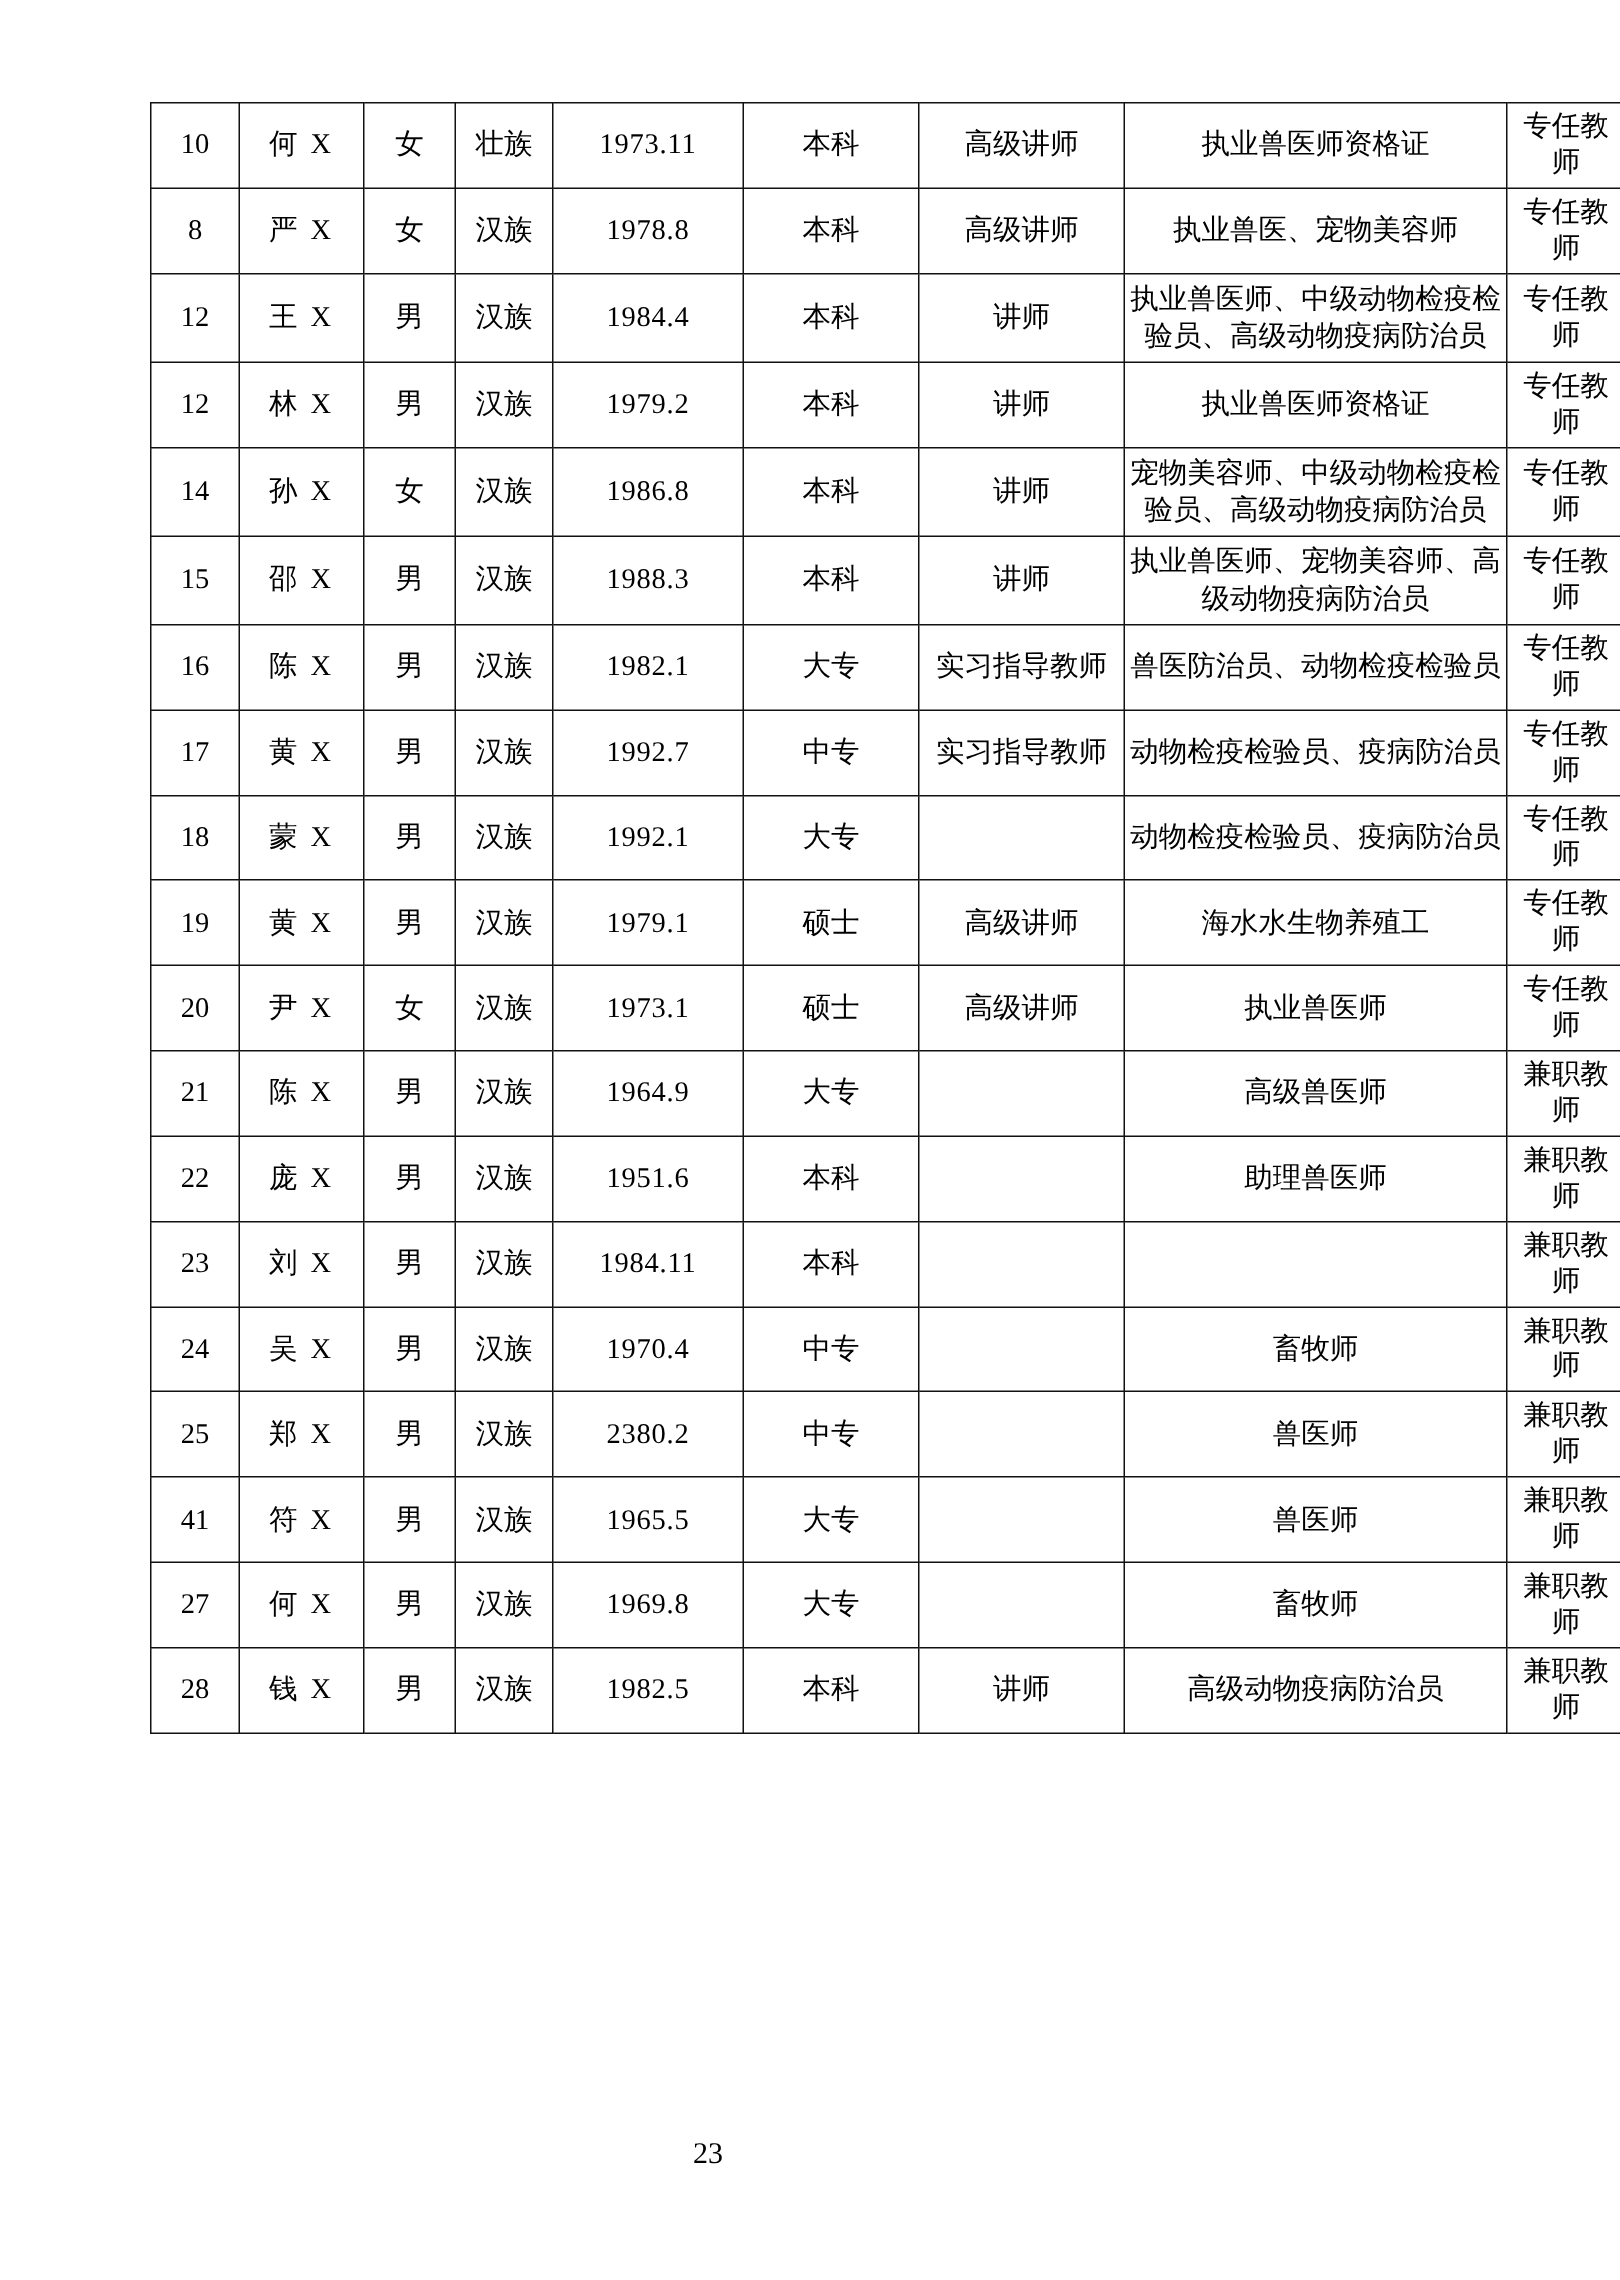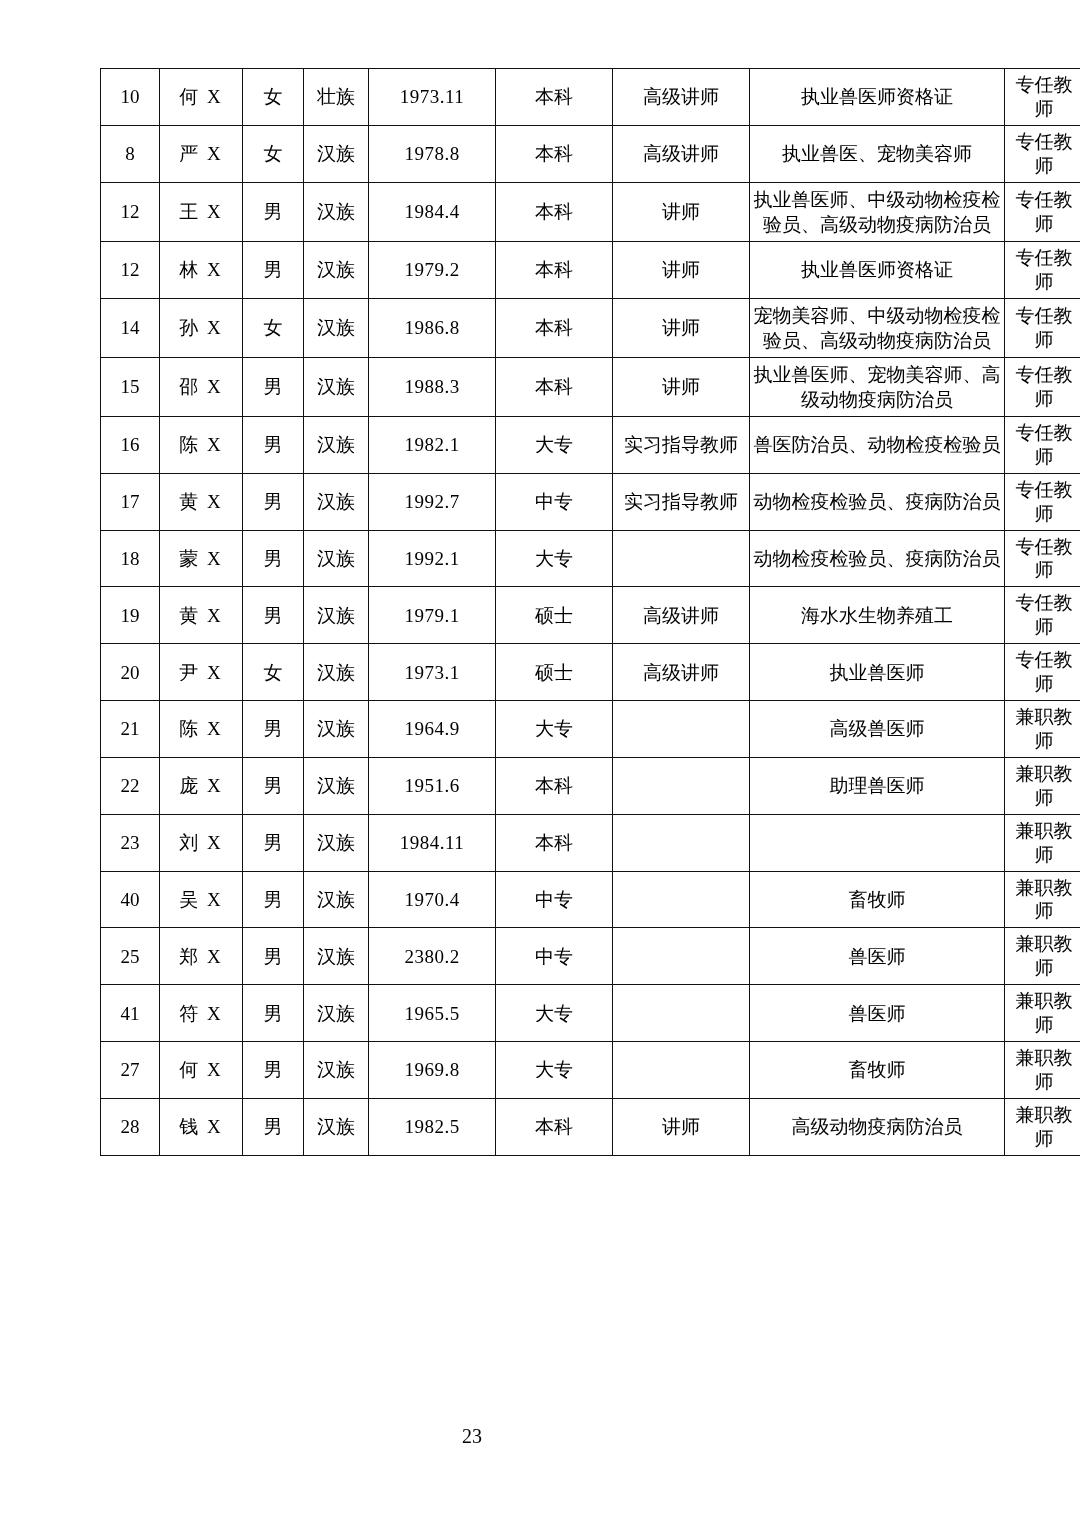--- a/index.html
+++ b/index.html
@@ -234,21 +234,21 @@
         <td class="c-gender">男</td>
         <td class="c-ethnic"><span class="ethnic-inner">汉族</span></td>
         <td class="c-birth">1984.11</td>
         <td class="c-edu">本科</td>
         <td class="c-title"></td>
         <td class="c-cert"></td>
         <td class="c-type"><span class="wrap2">兼职教师</span></td>
       </tr>
 
       <tr>
-        <td class="c-no">40</td>
+        <td class="c-no">24</td>
         <td class="c-name">吴 X</td>
         <td class="c-gender">男</td>
         <td class="c-ethnic"><span class="ethnic-inner">汉族</span></td>
         <td class="c-birth">1970.4</td>
         <td class="c-edu">中专</td>
         <td class="c-title"></td>
         <td class="c-cert">畜牧师</td>
         <td class="c-type"><span class="wrap2">兼职教师</span></td>
       </tr>
 

